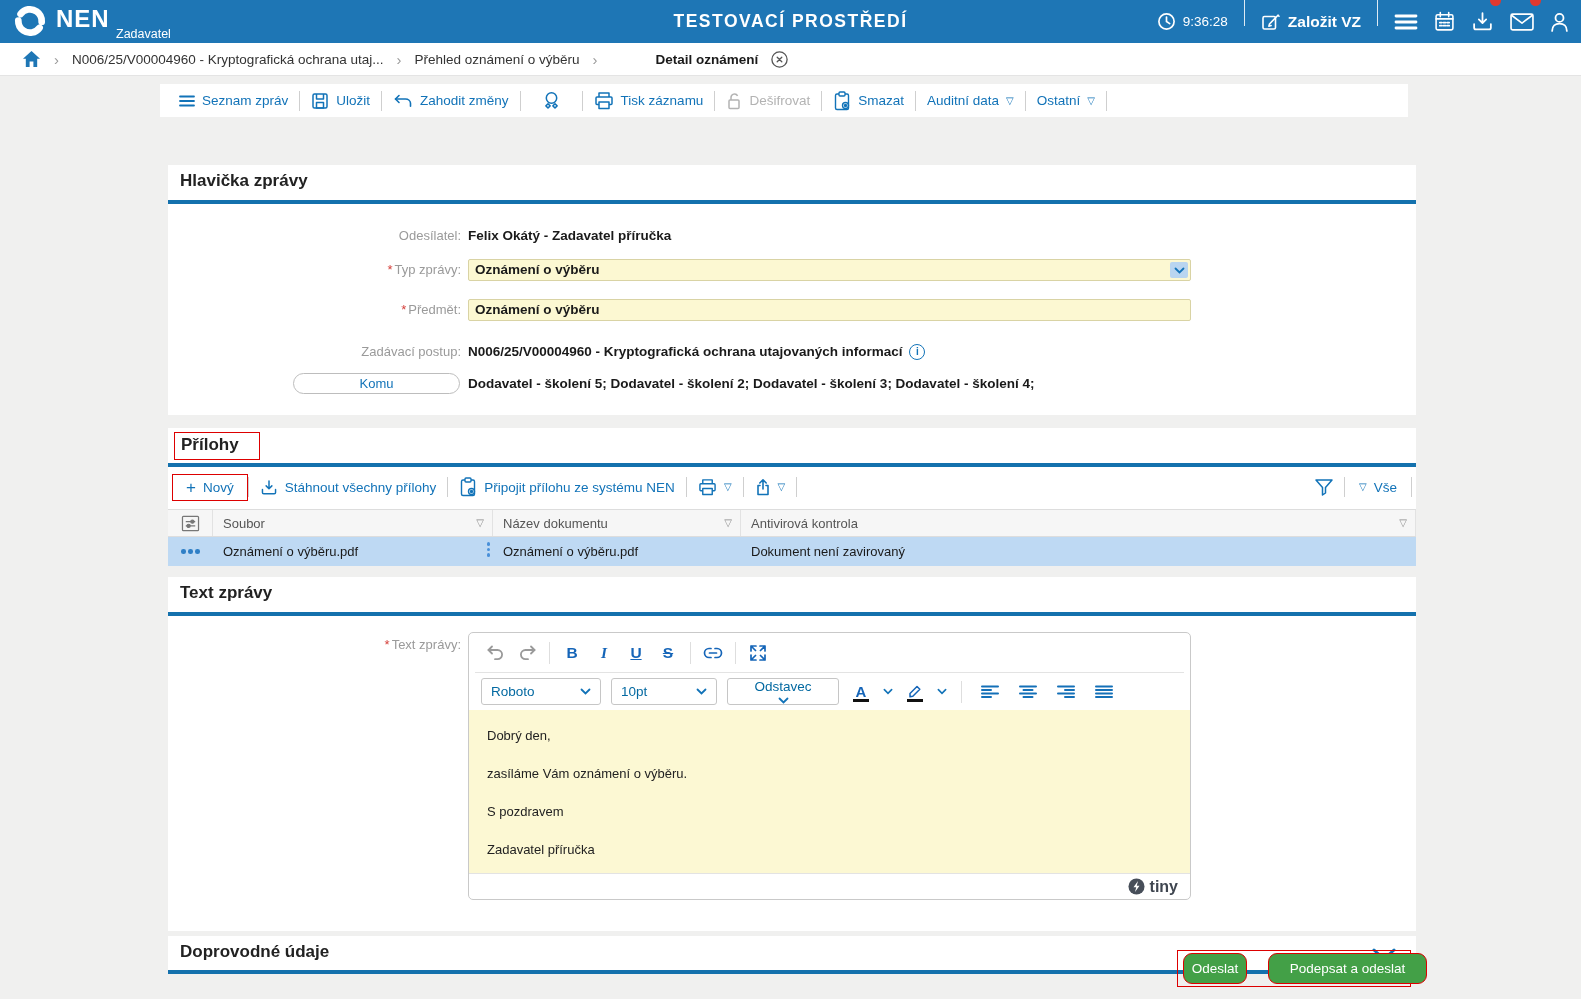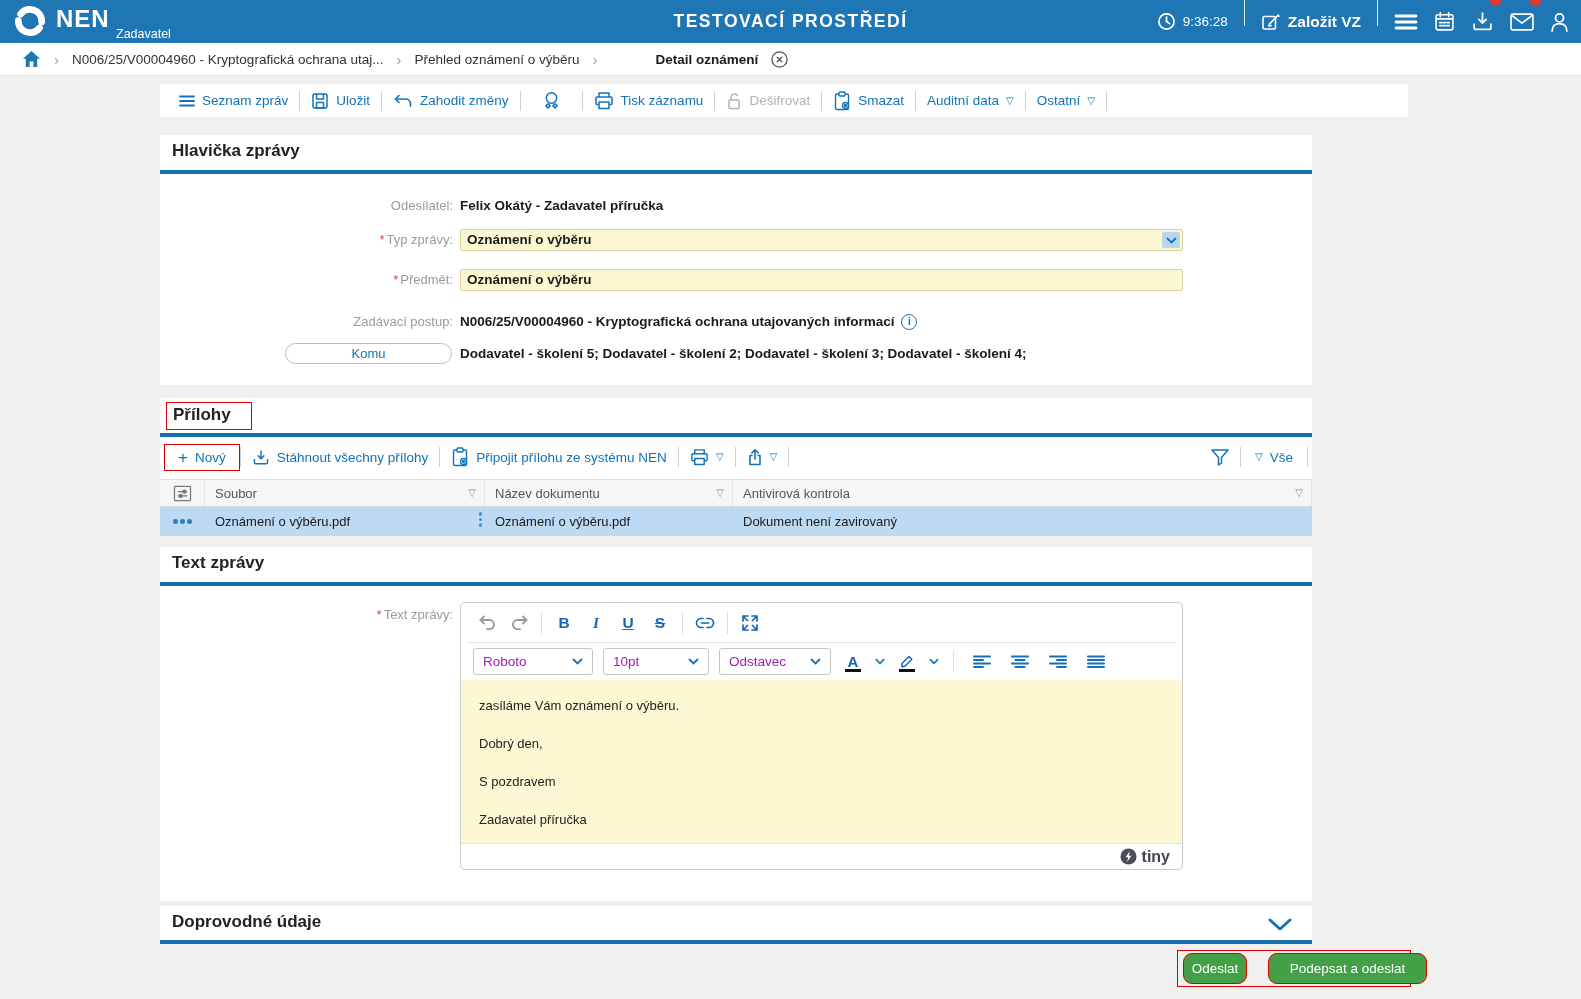--- a/index.html
+++ b/index.html
@@ -21,21 +21,21 @@
   .icon-badge { position:relative; display:flex; }
   .badge-dot { position:absolute; top:-5px; right:-7px; width:11px; height:11px; border-radius:50%; background:#e0392f; }
 
   
   .breadcrumb { position:absolute; left:0; top:43px; width:100%; height:33px; background:#fff; border-bottom:1px solid #e4e4e4; display:flex; align-items:center; gap:13px; padding-left:22px; font-size:13.5px; color:#333; }
   .bc-sep { color:#9a9a9a; font-size:15px; }
   .bc-item { cursor:pointer; }
   .bc-current { font-weight:bold; color:#1a1a1a;padding-left:45px; }
 
   
-  .panel { position:absolute; left:160px; width:1152px; background:#fff; }
+  .panel { position:absolute; left:168px; width:1248px; background:#fff;margin-top:30px; }
   .sec-title { position:absolute; left:12px; top:6px; font-size:17px; font-weight:bold; color:#222; }
   .blue-rule { position:absolute; left:0; width:100%; height:4px; background:#1471ad; }
 
   
   .toolstrip { position:absolute; left:160px; top:84px; width:1248px; height:33px; background:#fff; display:flex; align-items:center; padding-left:8px; }
   .tbtn { display:flex; align-items:center; gap:7px; padding:0 11px; color:#1273b8; font-size:13.5px; cursor:pointer; white-space:nowrap; }
   .tbtn.disabled { color:#b3b3b3; cursor:default;text-align:center; }
   .vsep { width:1px; height:20px; background:#cfcfcf; }
   .caret { font-size:10px; line-height:1; }
   .caret-blue { color:#1273b8; }
@@ -72,21 +72,21 @@
 
   
   .editor { position:absolute; left:300px; top:55px; width:723px; height:268px; background:#fff; border:1px solid #c9c9c9; border-radius:5px; display:flex; flex-direction:column; overflow:hidden; }
   .ed-row1 { height:39px; display:flex; align-items:center; gap:4px; padding:0 12px; }
   .ed-hr { height:1px; background:#e3e3e3; margin:0 6px; }
   .ed-row2 { height:37px; display:flex; align-items:center; gap:10px; padding:0 12px; }
   .ed-btn { display:flex; align-items:center; justify-content:center; width:28px; height:28px; border-radius:3px; cursor:pointer; color:#1565b8; }
   .ed-gray { color:#9a9a9a; }
   .ed-letter { font-size:15.5px; font-weight:bold; }
   .ed-sep { width:1px; height:22px; background:#dedede; margin:0 4px; }
-  .ed-select { display:flex; align-items:center; justify-content:space-between; border:1px solid #c6c6c6; border-radius:3px; height:27px; padding:0 9px; font-size:13.5px; color:#a21caf; background:#fff; cursor:pointer; }
+  .ed-select { display:flex; align-items:center; justify-content:space-between; border:1px solid #c6c6c6; border-radius:3px; height:27px; padding:0 9px; font-size:13.5px; color:#0369a1; background:#fff; cursor:pointer; }
   .colorbtn { position:relative; width:24px; height:28px; display:flex; align-items:center; justify-content:center; cursor:pointer; color:#1565b8; }
   .colorbar { position:absolute; left:4px; right:4px; bottom:4px; height:3px; background:#111; }
   .ed-content { flex:1; background:#fcf8d3; padding:18px 0 0 18px; overflow:hidden; }
   .ed-content p { margin:0 0 23px 0; font-size:13px; color:#222; }
   .ed-footer { height:26px; border-top:1px solid #e3e3e3; display:flex; align-items:center; justify-content:flex-end; gap:5px; padding-right:12px; }
   .tiny-text { font-size:16px; font-weight:bold; color:#3f4650; }
 
   
   .chev-big { position:absolute; right:20px; top:12px; cursor:pointer; }
   .btn-frame { position:absolute; left:1177px; top:950px; width:234px; height:37px; border:1px solid #dd0000; }
@@ -487,21 +487,21 @@
           <svg width="11" height="7" viewBox="0 0 11 7" fill="none" stroke="#1273b8" stroke-width="1.8" stroke-linecap="round">
               <path d="M1.5 1.5 L5.5 5.5 L9.5 1.5"></path>
             </svg>
         </span>
         <span class="ed-select" style="width:106px;">
           <span>10pt</span>
           <svg width="11" height="7" viewBox="0 0 11 7" fill="none" stroke="#1273b8" stroke-width="1.8" stroke-linecap="round">
               <path d="M1.5 1.5 L5.5 5.5 L9.5 1.5"></path>
             </svg>
         </span>
-        <span class="ed-select" style="width:112px;">
+        <span class="ed-select" style="width:112px;flex-direction:column;">
           <span>Odstavec</span>
           <svg width="11" height="7" viewBox="0 0 11 7" fill="none" stroke="#1273b8" stroke-width="1.8" stroke-linecap="round">
               <path d="M1.5 1.5 L5.5 5.5 L9.5 1.5"></path>
             </svg>
         </span>
         <span class="colorbtn">
           <span class="ed-letter" style="font-size:15px;">A</span>
           <span class="colorbar"></span>
         </span>
         <svg width="10" height="7" viewBox="0 0 11 7" fill="none" stroke="#1273b8" stroke-width="1.8" stroke-linecap="round">
@@ -532,22 +532,22 @@
               <path d="M1 1.5 h16 M8 5 h9 M1 8.5 h16 M8 12 h9"></path>
             </svg>
         </span>
         <span class="ed-btn">
           <svg width="18" height="14" viewBox="0 0 18 14" stroke="#1470b8" stroke-width="2" stroke-linecap="round">
               <path d="M1 1.5 h16 M1 5 h16 M1 8.5 h16 M1 12 h16"></path>
             </svg>
         </span>
       </div>
       <div class="ed-content">
+        <p>Dobrý den,</p>
         <p>zasíláme Vám oznámení o výběru.</p>
-        <p>Dobrý den,</p>
         <p>S pozdravem</p>
         <p>Zadavatel příručka</p>
       </div>
       <div class="ed-footer">
         <span>
           <svg width="17" height="17" viewBox="0 0 18 18">
               <circle cx="9" cy="9" r="8.5" fill="#474e59"></circle>
               <path d="M10.6 3.2 L5.8 9.8 h2.9 L7.4 14.8 L12.2 8.2 h-2.9 Z" fill="#ffffff"></path>
             </svg>
         </span>

